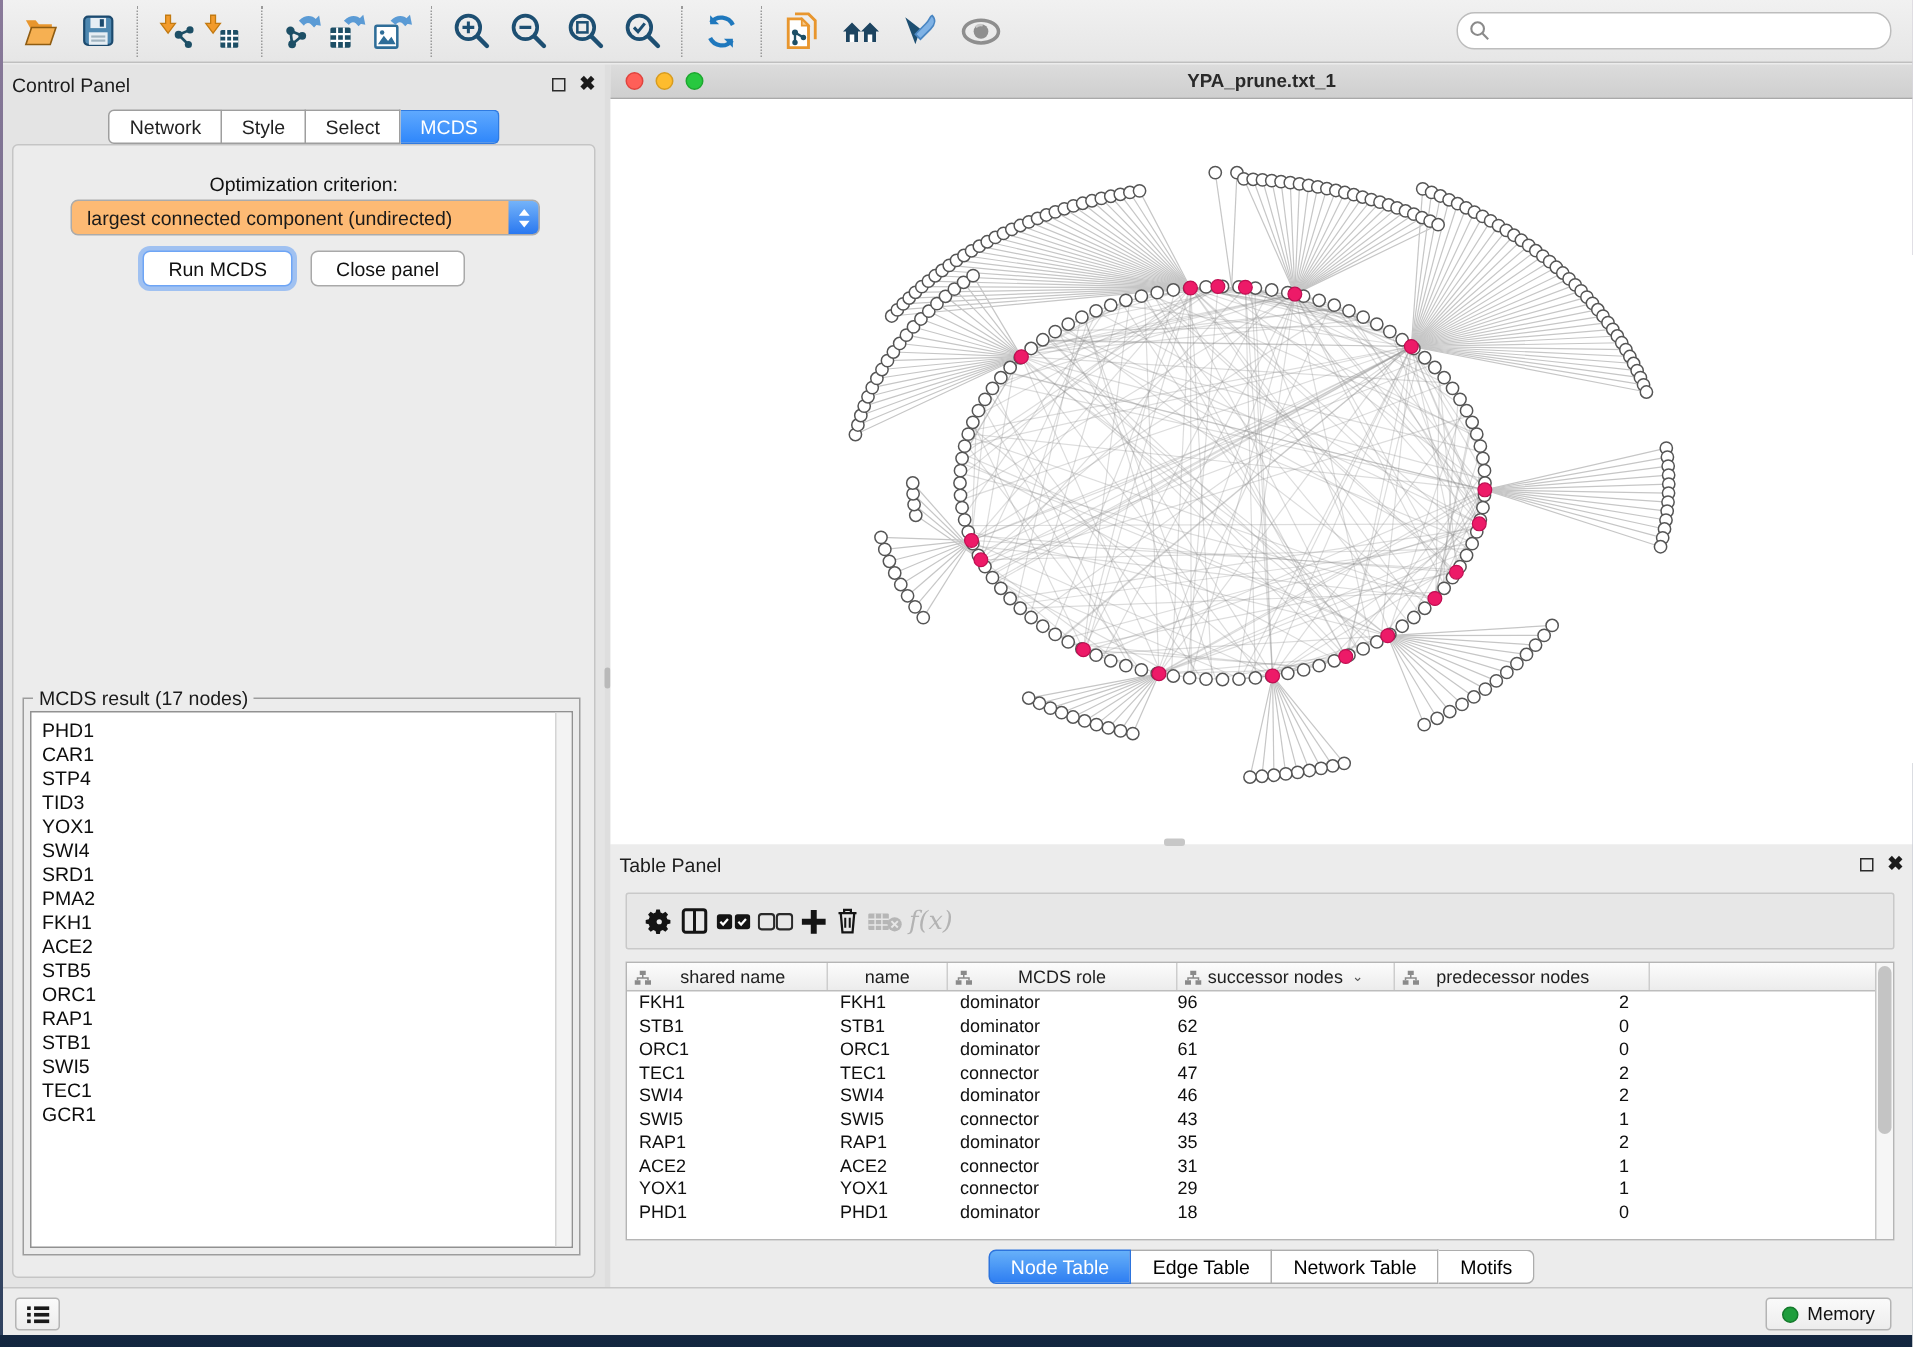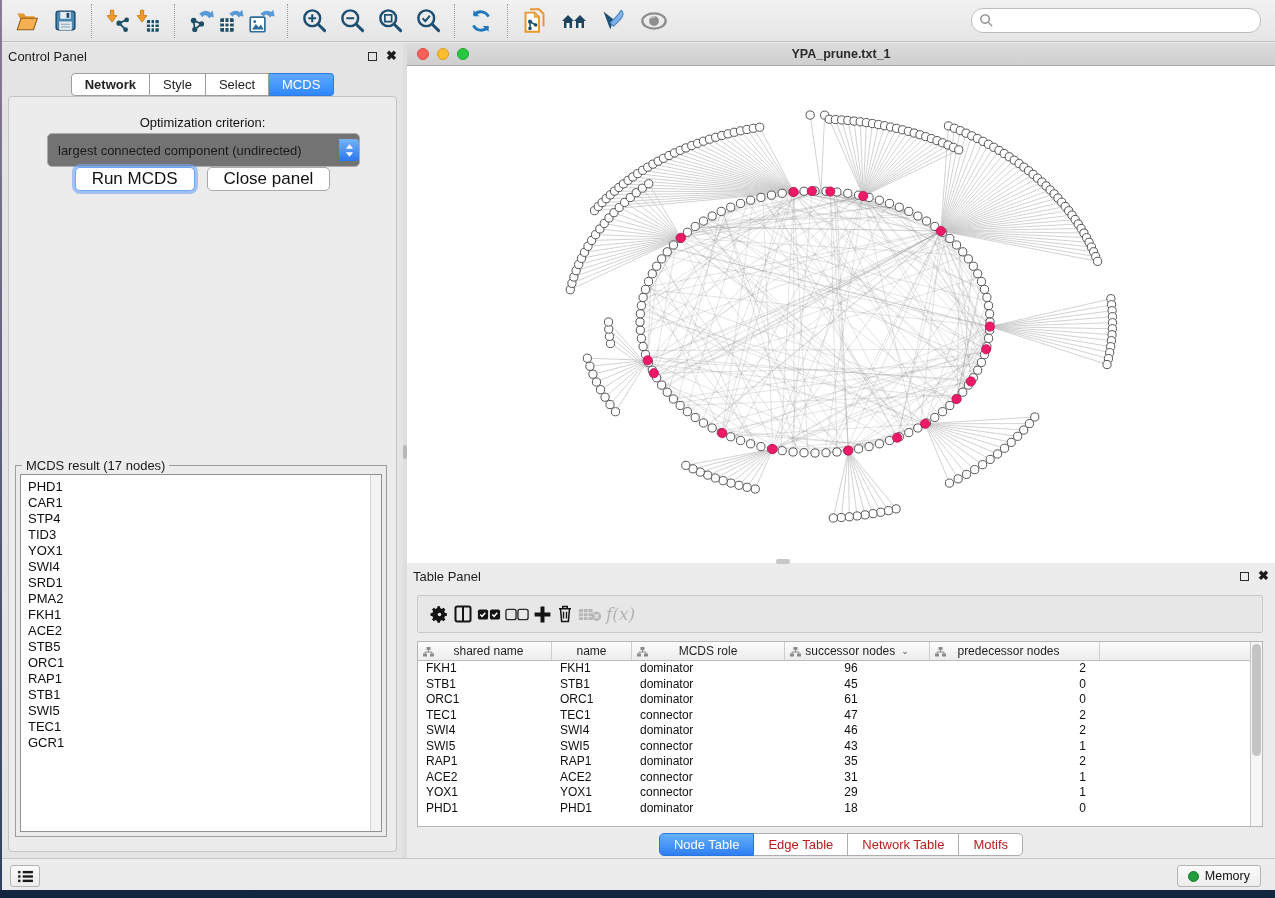--- a/index.html
+++ b/index.html
@@ -25,36 +25,36 @@
   
   .control-panel { position:absolute; left:2px; top:43px; width:401px; height:815px; background:#e4e4e4; }
   .panel-titlebar { height:26px; display:flex; align-items:center; padding:0 6px; }
   .panel-title { font-size:13px; color:#1c1c1c; }
   .panel-ctrls { margin-left:auto; display:flex; align-items:center; gap:9px; }
   .float-box { width:9px; height:9px; border:1.5px solid #2b2b2b; display:inline-block; }
   .close-x { font-size:13px; font-weight:bold; color:#1b1b1b; line-height:10px; }
   .tabs-row { display:flex; justify-content:center; margin-top:4px; }
   .tab { height:23px; padding:0 13px; background:#fff; border:1px solid #9e9e9e; border-left:none;
     display:flex; align-items:center; font-size:13px; color:#222; }
-  .tab:first-child { border-left:1px solid #9e9e9e; border-radius:4px 0 0 4px;font-weight:bold; }
+  .tab:first-child { border-left:1px solid #9e9e9e; border-radius:4px 0 0 4px; }
   .tab:last-child { border-radius:0 4px 4px 0; }
   .tab.selected { background:linear-gradient(#5fa9fe,#2f87fb); border-color:#2f7ae0; color:#fff;text-align:right; }
   .cp-content { position:absolute; left:6px; top:53px; width:389px; height:756px;
     background:#ececec; border:1px solid #c5c5c5; border-radius:4px; }
   .opt-label { text-align:center; margin-top:18px; font-size:13px; color:#111; }
-  .combo { position:absolute; left:38px; top:36px; width:313px; height:34px; background:#737373;
+  .combo { position:absolute; left:38px; top:36px; width:313px; height:24px; background:#fdba74;
     border:1px solid #ababab; border-radius:5px; display:flex; align-items:center; }
   .combo-text { flex:1; padding-left:10px; font-size:13px; white-space:nowrap; overflow:hidden; }
   .combo-cap { width:20px; height:22px; border-radius:0 4px 4px 0;
     background:linear-gradient(#74b3f9,#2a78f0); display:flex; flex-direction:column;
     align-items:center; justify-content:center; gap:1px; }
   .combo-cap svg { display:block; }
   .btn-row { position:absolute; left:0; top:70px; width:100%; display:flex; justify-content:center; gap:12px; }
   .push-btn { height:24px; padding:0 16px; background:#fff; border:1px solid #a9a9a9; border-radius:5px;
-    font-size:17px; color:#111; display:flex; align-items:center; }
+    font-size:13px; color:#111; display:flex; align-items:center; }
   .push-btn.focused { box-shadow:0 0 0 3px rgba(110,165,245,.6); border-color:#6ea5f5; }
   .result-group { position:absolute; left:6px; top:368px; width:372px; height:372px;
     border:1px solid #9d9d9d; }
   .result-legend { position:absolute; left:6px; top:-8px; background:#ececec; padding:0 4px; font-size:13px; }
   .result-list { position:absolute; left:4px; top:8px; right:4px; bottom:4px; background:#fff;
     border:1px solid #919191; overflow:hidden; }
   .result-scroll { position:absolute; right:0; top:0; width:11px; height:100%;
     background:#f3f3f3; border-left:1px solid #d4d4d4; }
   .list-inner { position:absolute; left:0; top:4px; right:12px; }
   .list-item { height:16px; line-height:16px; padding-left:7px; font-size:13px; color:#0d0d0d; }
@@ -88,29 +88,29 @@
     border-bottom:1px solid #bdbdbd; }
   .nt-hcell { position:relative; border-right:1px solid #cdcdcd; display:flex; align-items:center;
     justify-content:center; font-size:12px; color:#1f1f1f; }
   .nt-hcell .hicon { position:absolute; left:5px; top:4px; }
   .sort-chev { margin-left:6px; font-size:9px; color:#555; }
   .nt-body { position:absolute; left:0; top:19px; right:12px; bottom:0; overflow:hidden; }
   .nt-row { display:flex; height:15.5px; line-height:15.5px; font-size:12px; color:#0f0f0f; }
   .c1 { width:134px; padding-left:8px; }
   .c2 { width:80px; padding-left:8px; }
   .c3 { width:153px; padding-left:8px; }
-  .c4 { width:145px; text-align:center; padding-right:13px; }
+  .c4 { width:145px; text-align:left; padding-right:13px; }
   .c5 { width:170px; text-align:right; padding-right:14px; }
   .cfill { flex:1; }
   .nt-vscroll { position:absolute; right:0; top:0; width:12px; height:100%; background:#f6f6f6;
     border-left:1px solid #c6c6c6; }
   .nt-thumb { position:absolute; left:1px; top:2px; width:9px; height:112px; background:#c4c4c4; border-radius:5px; }
   .tp-tabs { position:absolute; left:0; top:270px; width:100%; display:flex; justify-content:center; }
   .tp-tab { height:23px; padding:0 14px; background:#fff; border:1px solid #adadad; border-left:none;
-    display:flex; align-items:center; font-size:13px; color:#b91c1c; }
+    display:flex; align-items:center; font-size:13px; color:#000000; }
   .tp-tab:first-child { border-left:1px solid #adadad; border-radius:5px 0 0 5px; }
   .tp-tab:last-child { border-radius:0 5px 5px 0; }
   .tp-tab.selected { background:linear-gradient(#66b0f9,#2e7ef2); border-color:#2d74dd; color:#fff; }
 
   
   .statusbar { position:absolute; left:2px; top:858px; width:1273px; height:32px; background:#ececec;
     border-top:1px solid #c6c6c6; }
   .sb-btn { position:absolute; top:6px; height:22px; background:linear-gradient(#fafafa,#ededed);
     border:1px solid #b4b4b4; border-radius:3px; display:flex; align-items:center; justify-content:center; }
   .sb-list { left:8px; width:30px; }
@@ -1167,21 +1167,21 @@
               <div class="c2">FKH1</div>
               <div class="c3">dominator</div>
               <div class="c4">96</div>
               <div class="c5">2</div>
               <div class="cfill"></div>
             </div>
             <div class="nt-row">
               <div class="c1">STB1</div>
               <div class="c2">STB1</div>
               <div class="c3">dominator</div>
-              <div class="c4">45</div>
+              <div class="c4">62</div>
               <div class="c5">0</div>
               <div class="cfill"></div>
             </div>
             <div class="nt-row">
               <div class="c1">ORC1</div>
               <div class="c2">ORC1</div>
               <div class="c3">dominator</div>
               <div class="c4">61</div>
               <div class="c5">0</div>
               <div class="cfill"></div>

